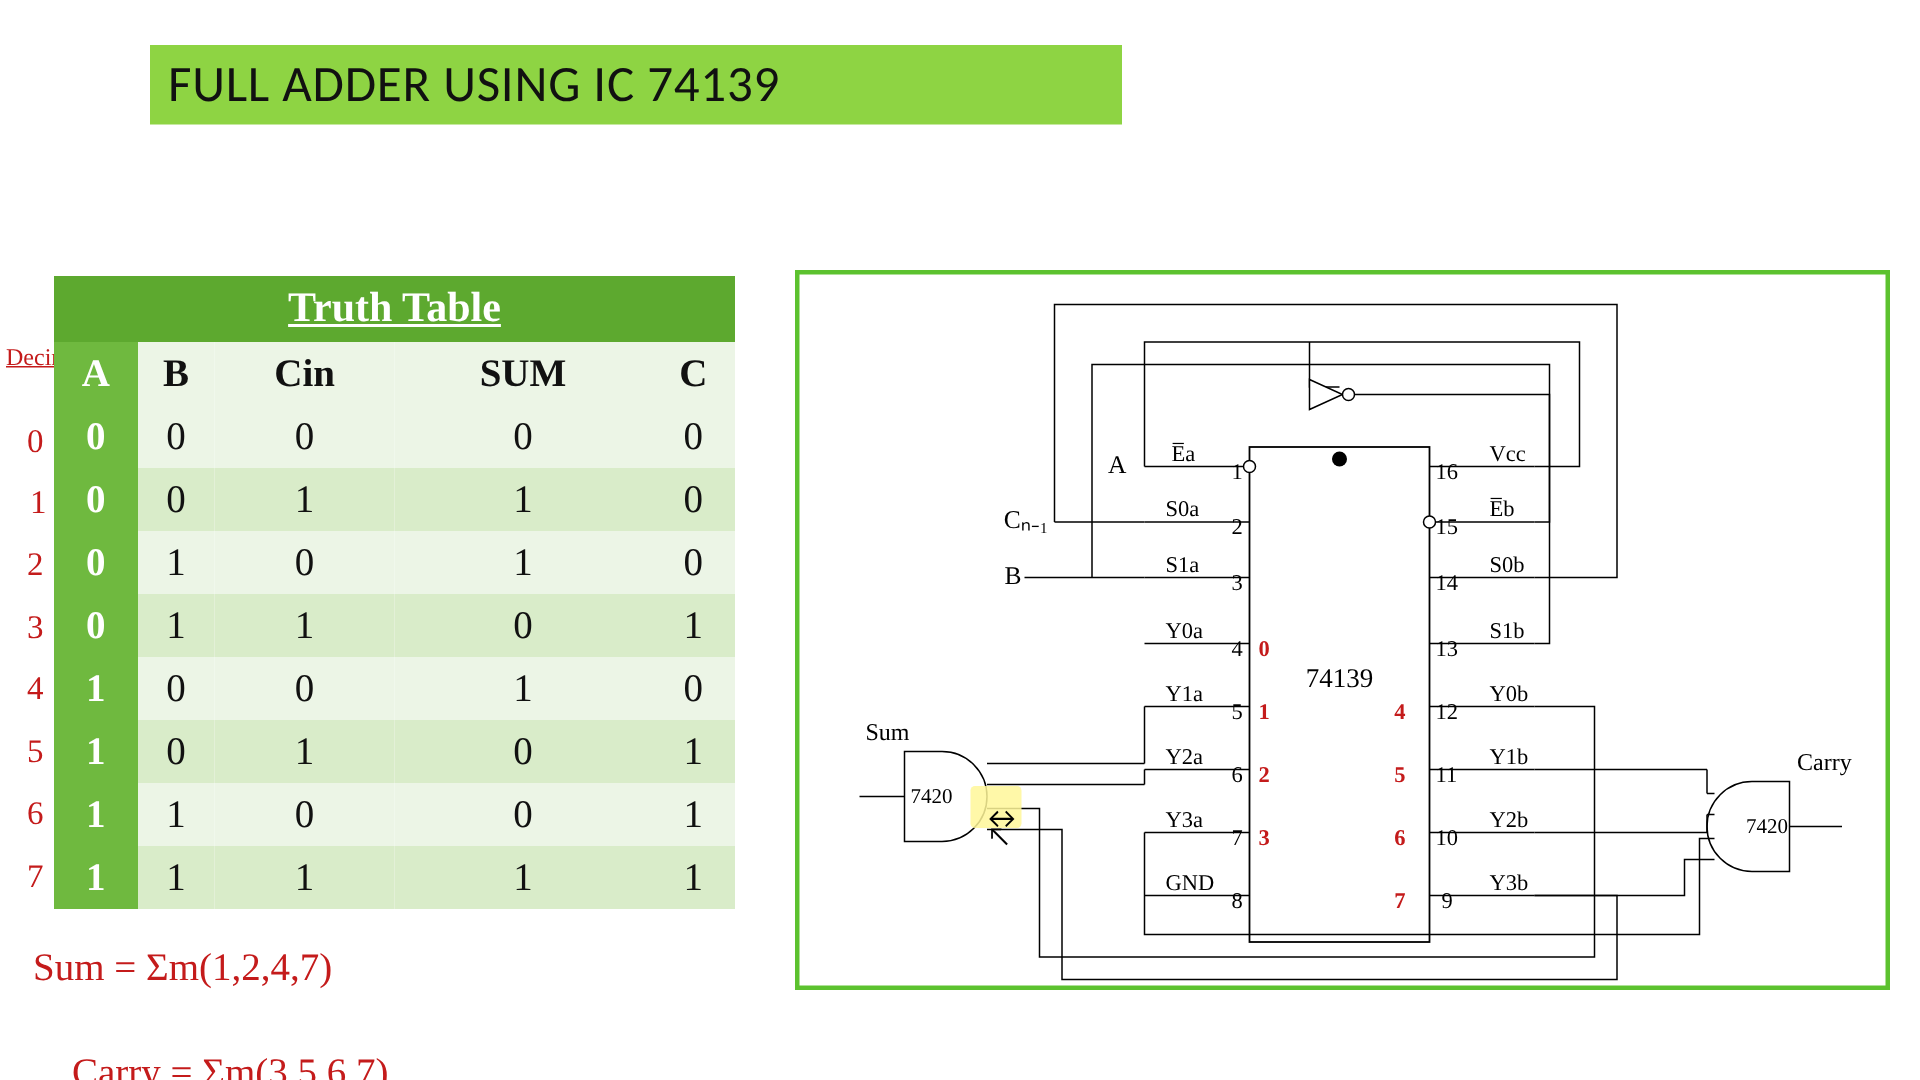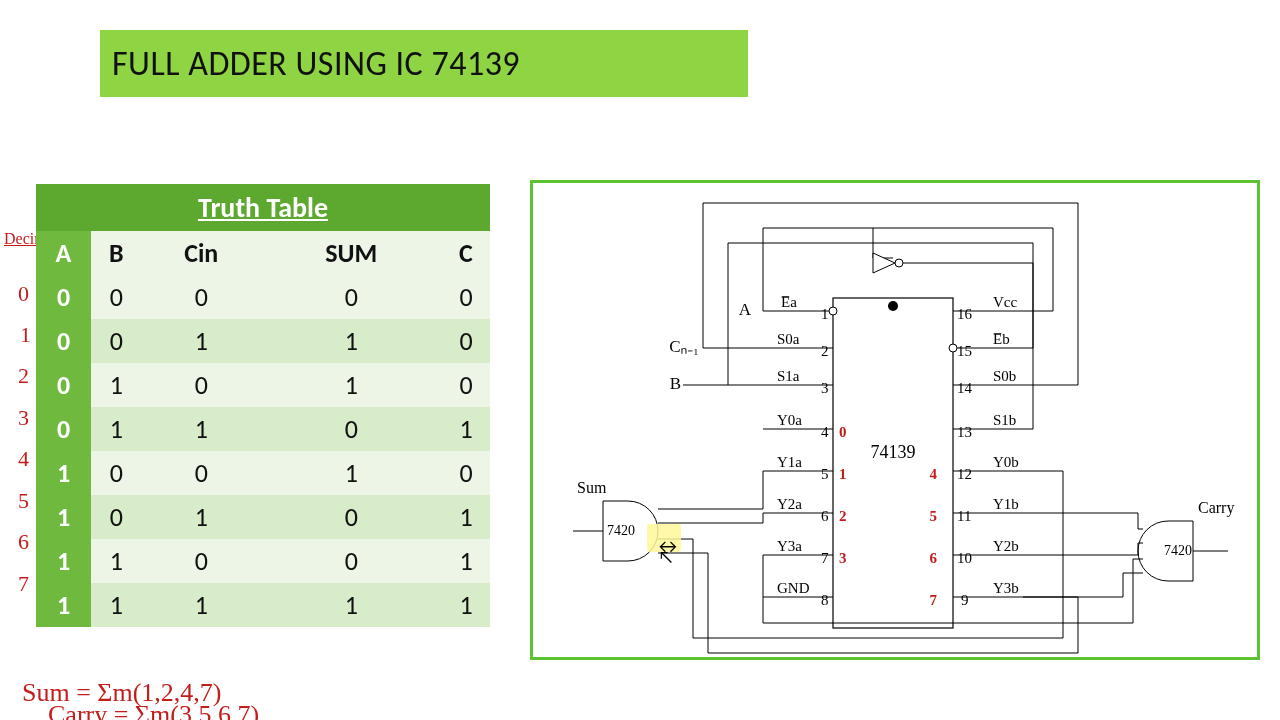--- a/index.html
+++ b/index.html
@@ -6,32 +6,33 @@
   body {
     width: 1280px; height: 720px;
     background: #fff;
     font-family: Calibri, Arial, sans-serif;
     position: relative;
     overflow: hidden;
   }
   .title-bar {
     position: absolute;
     left: 100px; top: 30px;
-    width: 648px; height: 67px;
+    width: 648px; height: 53px;
     background: #8ed443;
     display: flex; align-items: center;
     padding-left: 12px;
     font-size: 34px;
     color: #111;
     letter-spacing: 0.5px;
   }
   .table-wrap {
     position: absolute;
     left: 36px; top: 184px;
     width: 454px;
+    font-family: Liberation Serif, serif;
   }
   table.truth {
     border-collapse: collapse;
     width: 100%;
     font-size: 26px;
     text-align: center;
   }
   table.truth th.table-title {
     background: #5da92f;
     color: #fff;
@@ -171,21 +172,21 @@
       <td class="first">1</td>
       <td>1</td>
       <td>1</td>
       <td>1</td>
       <td>1</td>
     </tr>
   </tbody>
     </table>
 </div>
 
-<div class="hand" style="left:22px; top:630px; font-size:26px;margin-top:48px;">Sum = Σm(1,2,4,7)</div>
+<div class="hand" style="left:22px; top:630px; font-size:26px;">Sum = Σm(1,2,4,7)</div>
 <div class="hand" style="left:48px; top:678px; font-size:26px;margin-top:22px;">Carry = Σm(3,5,6,7)</div>
 
 <div class="diag-frame">
   <svg viewBox="0 0 730 480" width="730" height="480">
 
     <rect x="300" y="115" width="120" height="330" fill="#fff" stroke="#000" stroke-width="1.2"></rect>
     <text class="svg-text" x="360" y="275" text-anchor="middle" font-size="18">74139</text>
 
     <circle cx="360" cy="123" r="5" fill="#000"></circle>
 

